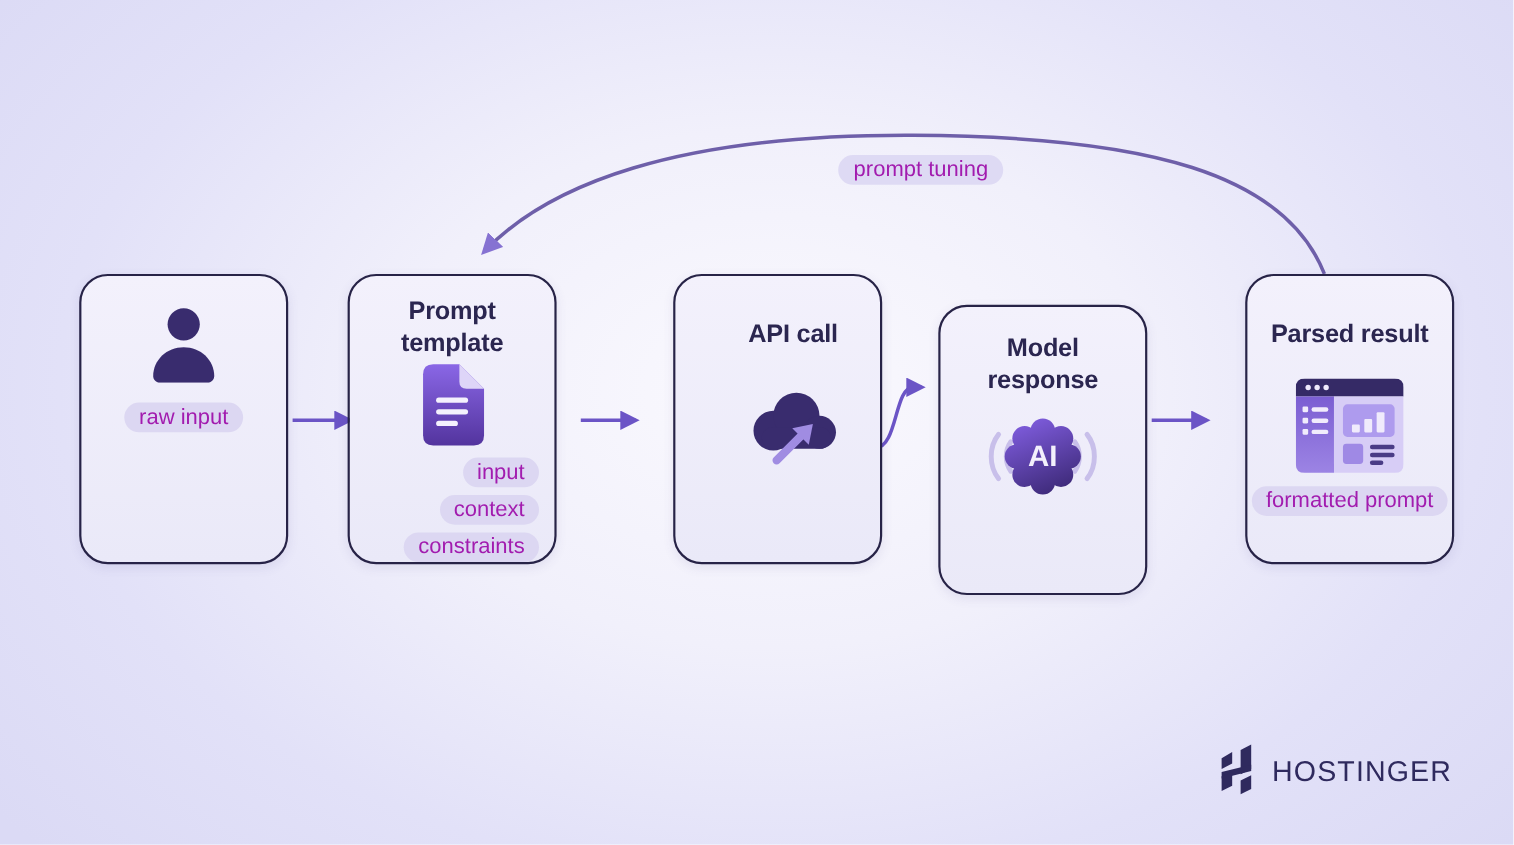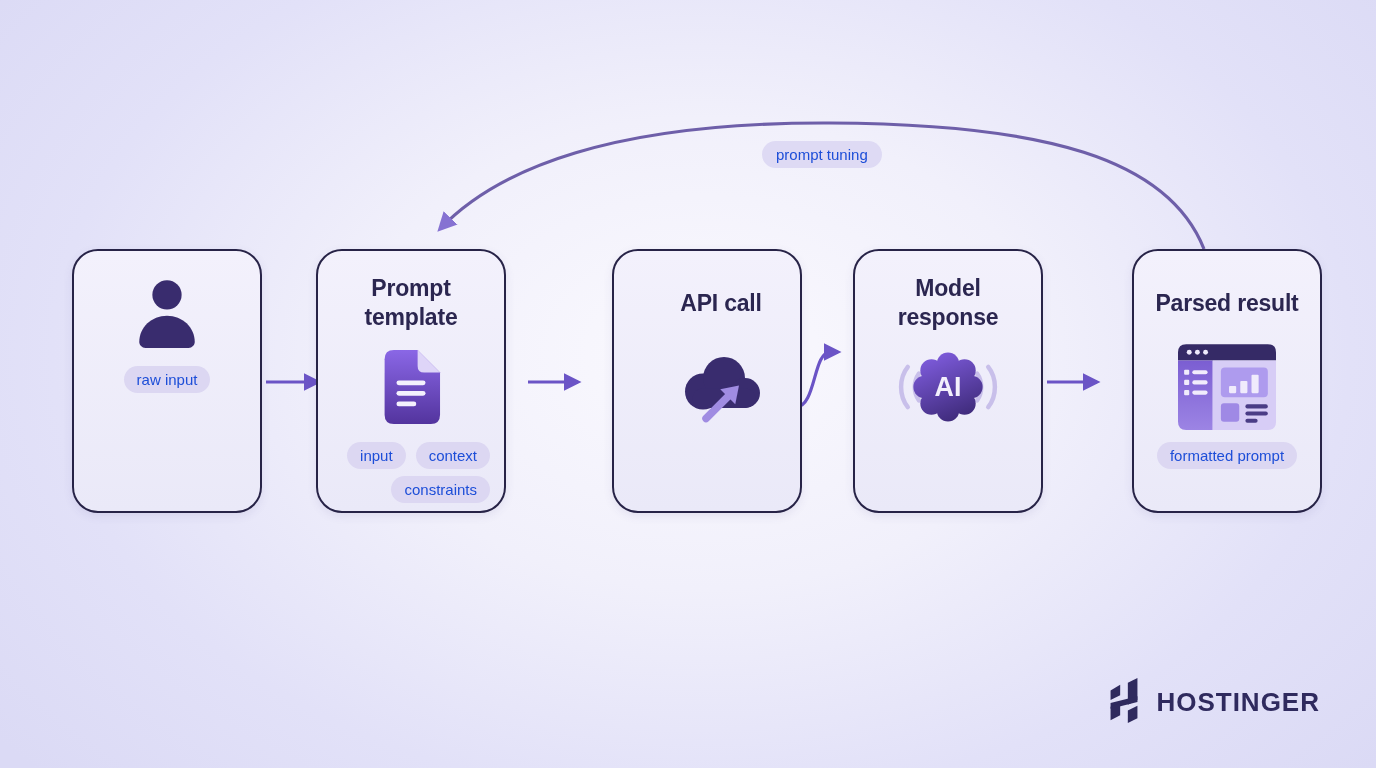--- a/index.html
+++ b/index.html
@@ -10,34 +10,34 @@
   }
   .connectors{position:absolute;left:0;top:0;width:1376px;height:768px;}
   .card{
     position:absolute;top:249px;width:190px;height:264px;box-sizing:border-box;
     background:linear-gradient(180deg,#f3f1fc 0%, #eae9f8 100%);
     border:2px solid #272347;border-radius:26px;
     box-shadow:0 3px 10px rgba(80,70,140,0.10);
     display:flex;flex-direction:column;align-items:center;padding-top:14px;
   }
   .card1{left:72px;}  .card2{left:316px;} .card3{left:612px;padding-left:28px;}
-  .card4{left:853px;} .card5{left:1112px;margin-left:20px;}
+  .card4{left:853px;margin-top:28px;} .card5{left:1112px;margin-left:20px;}
   .card-title{
     height:76px;display:flex;align-items:center;justify-content:center;text-align:center;
     font-size:23px;font-weight:700;color:#2b2650;line-height:1.25;max-width:150px;letter-spacing:-0.2px;
   }
   .card-icon{height:92px;display:flex;align-items:center;justify-content:center;}
   .card-pills{margin-top:9px;display:flex;flex-wrap:wrap;justify-content:flex-end;gap:7px 10px;padding:0 14px;}
   .pill{
-    display:inline-block;background:#dcd7f2;color:#1d4ed8;border-radius:999px;
-    padding:4px 13px;font-size:15px;line-height:19px;white-space:nowrap;
+    display:inline-block;background:#dcd7f2;color:#a21caf;border-radius:999px;
+    padding:4px 13px;font-size:20px;line-height:19px;white-space:nowrap;
   }
   .feedback-pill{position:absolute;left:762px;top:141px;padding:4px 14px;background:#dedaf4;}
   .brand{position:absolute;right:56px;bottom:40px;display:flex;align-items:center;gap:12px;}
-  .brand-text{font-size:26px;font-weight:700;color:#2f2a5e;letter-spacing:1px;}
+  .brand-text{font-size:26px;font-weight:400;color:#2f2a5e;letter-spacing:1px;}
 </style>
 </head>
 <body>
 
 <div class="canvas">
 
   <svg class="connectors" viewBox="0 0 1376 768">
     <defs>
       <marker id="headMain" viewBox="0 0 10 10" refX="8" refY="5" markerWidth="5.5" markerHeight="5.5" orient="auto">
         <path d="M0,0 L10,5 L0,10 Z" fill="#6b54c6"></path>

